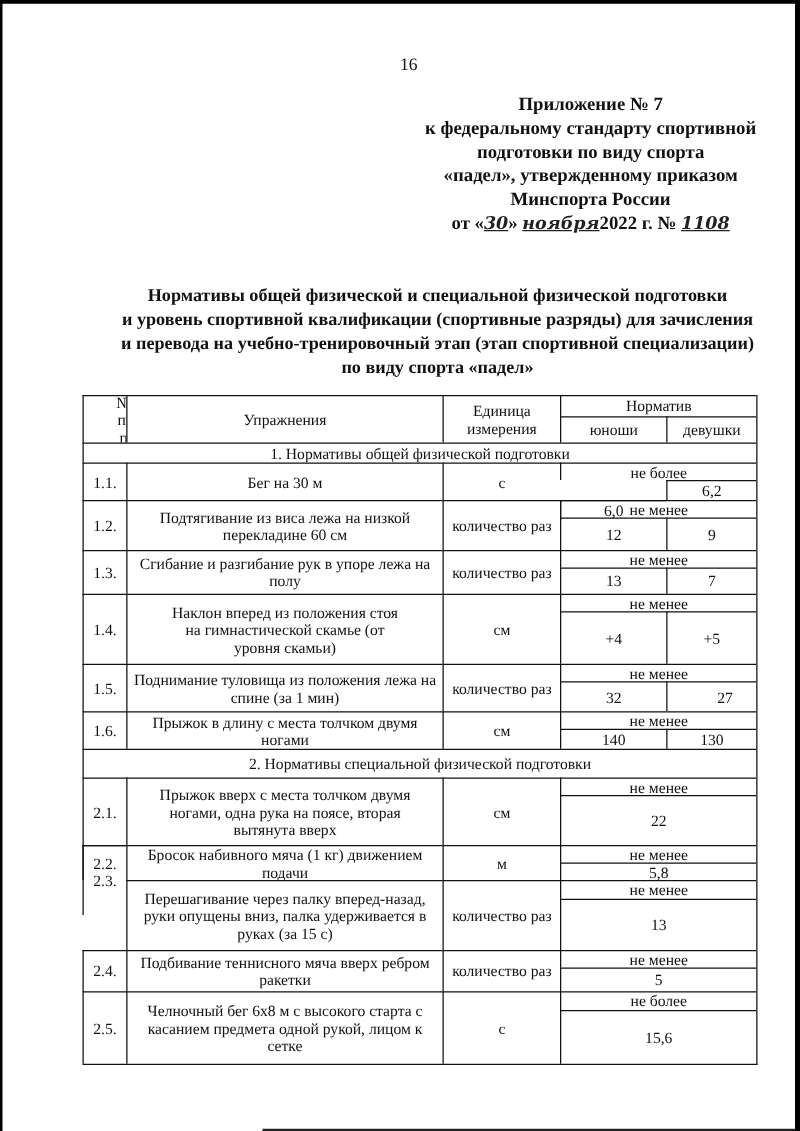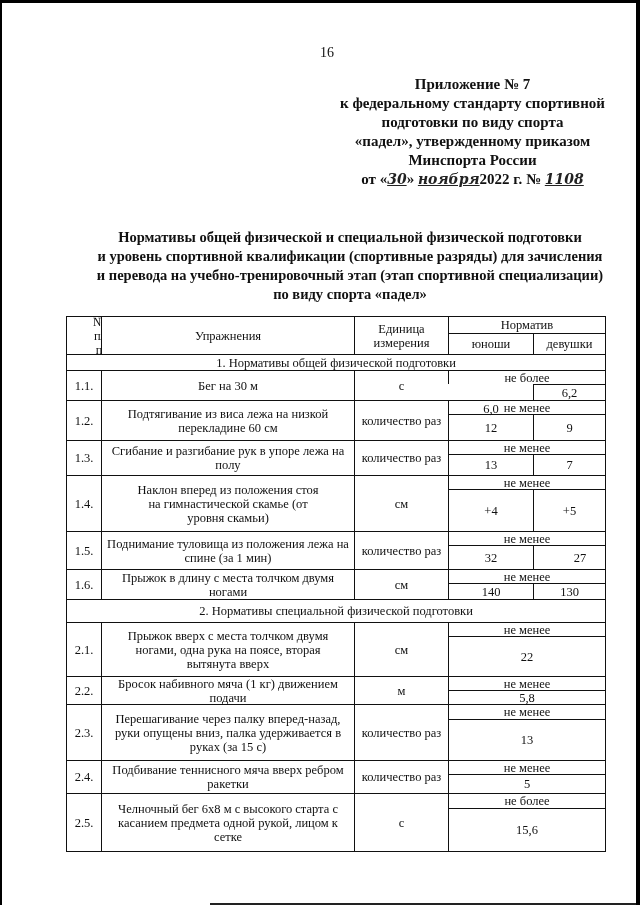--- a/index.html
+++ b/index.html
@@ -124,21 +124,21 @@
   <div class="cell" style="left:354px;top:622px;width:94px;height:54px;">см</div>
   <div class="cell" style="left:448px;top:622px;width:157px;height:14px;">не менее</div>
   <div class="cell" style="left:448px;top:636px;width:157px;height:40px;">22</div>
 
   <div class="cell" style="left:66px;top:676px;width:35px;height:28px;">2.2.</div>
   <div class="cell" style="left:101px;top:676px;width:253px;height:28px;">Бросок набивного мяча (1 кг) движением подачи</div>
   <div class="cell" style="left:354px;top:676px;width:94px;height:28px;">м</div>
   <div class="cell" style="left:448px;top:676px;width:157px;height:14px;">не менее</div>
   <div class="cell" style="left:448px;top:690px;width:157px;height:14px;">5,8</div>
 
-  <div class="cell" style="left:66px;top:704px;width:35px;height:56px;text-align:right;">2.3.</div>
+  <div class="cell" style="left:66px;top:676px;width:35px;height:56px;text-align:right;">2.3.</div>
   <div class="cell" style="left:101px;top:704px;width:253px;height:56px;">Перешагивание через палку вперед-назад, руки опущены вниз, палка удерживается в руках (за 15 с)</div>
   <div class="cell" style="left:354px;top:704px;width:94px;height:56px;">количество раз</div>
   <div class="cell" style="left:448px;top:704px;width:157px;height:15px;">не менее</div>
   <div class="cell" style="left:448px;top:719px;width:157px;height:41px;">13</div>
 
   <div class="cell" style="left:66px;top:760px;width:35px;height:33px;">2.4.</div>
   <div class="cell" style="left:101px;top:760px;width:253px;height:33px;">Подбивание теннисного мяча вверх ребром ракетки</div>
   <div class="cell" style="left:354px;top:760px;width:94px;height:33px;">количество раз</div>
   <div class="cell" style="left:448px;top:760px;width:157px;height:14px;">не менее</div>
   <div class="cell" style="left:448px;top:774px;width:157px;height:19px;">5</div>

